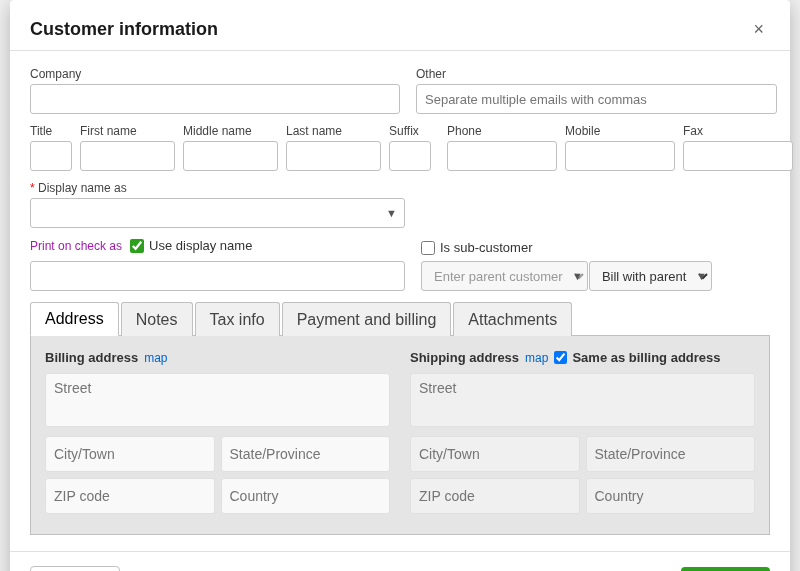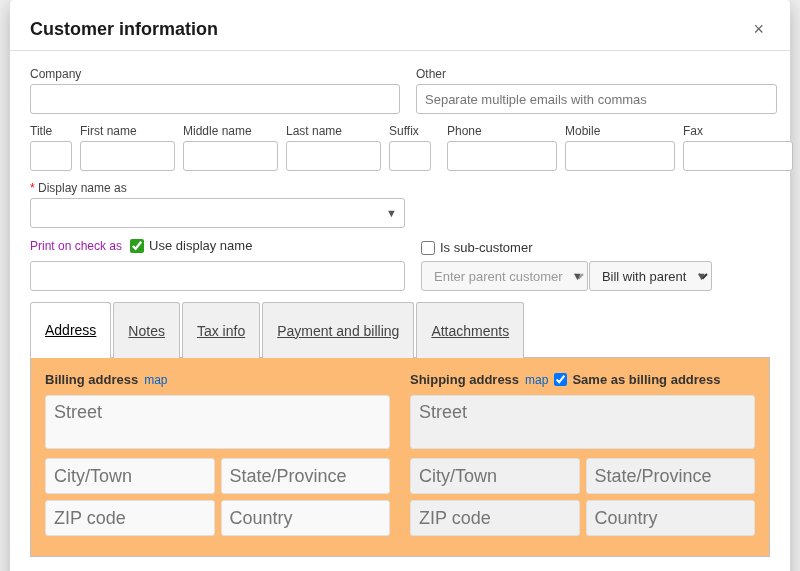--- a/index.html
+++ b/index.html
@@ -134,45 +134,44 @@
     
     .tabs-section {
       margin-bottom: 0;
     }
     .tabs-nav {
       display: flex;
       border-bottom: 1px solid #c0c0c0;
       margin-bottom: 0;
     }
     .tab-btn {
-      padding: 19px 14px;
+      padding: 7px 14px;
       border: 1px solid #c0c0c0;
       border-bottom: none;
       background: #f0f0f0;
       cursor: pointer;
-      font-size: 14px;
+      font-size: 16px;
       color: #444;
       margin-right: 2px;
       border-radius: 3px 3px 0 0;
       position: relative;
       bottom: -1px;
-      text-decoration: underline;
     }
     .tab-btn.active {
       background: #fff;
       border-bottom: 1px solid #fff;
       color: #000;
       font-weight: 500;
       z-index: 1;
     }
     .tab-content {
       border: 1px solid #c0c0c0;
       border-top: none;
       padding: 14px;
-      background: #fdba74;
+      background: #e5e5e5;
     }
     
     .address-columns {
       display: flex;
       gap: 20px;
     }
     .address-col {
       flex: 1;
     }
     .address-col-header {
@@ -188,21 +187,21 @@
       color: #0066cc;
       font-size: 12px;
       text-decoration: none;
       font-weight: normal;
     }
     .address-field {
       width: 100%;
       border: 1px solid #e0e0e0;
       border-radius: 3px;
       padding: 6px 8px;
-      font-size: 18px;
+      font-size: 14px;
       color: #bbb;
       background: #f9f9f9;
       margin-bottom: 6px;
       height: 54px;
       resize: none;
     }
     .address-field.short {
       height: 36px;
     }
     .address-row-2col {

